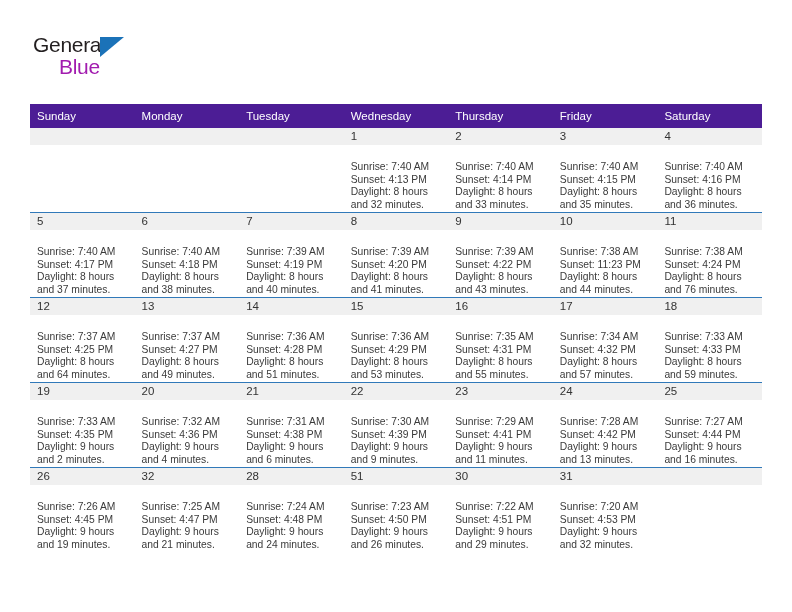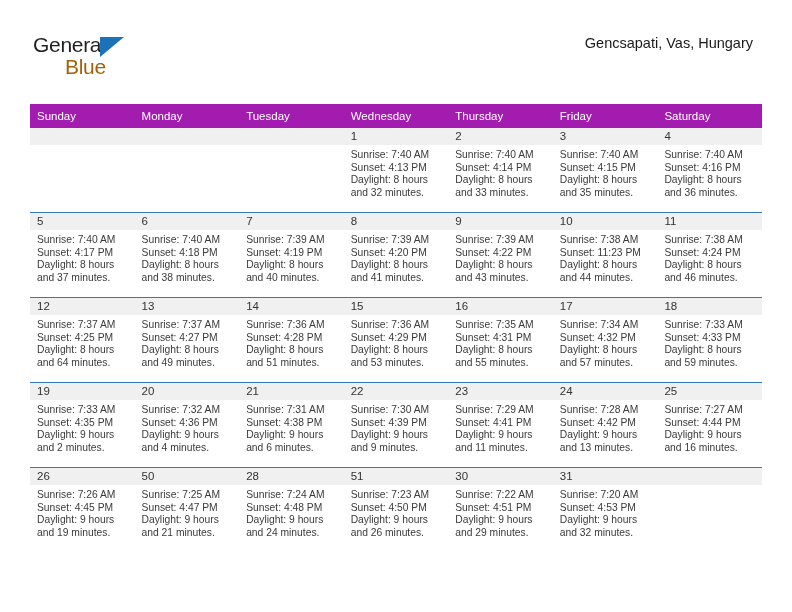--- a/index.html
+++ b/index.html
@@ -52,25 +52,25 @@
     position: absolute;
     left: 67px;
     top: 4px;
     width: 0;
     height: 0;
     border-top: 20px solid #1b72b8;
     border-right: 24px solid transparent;
   }
   .logo-blue {
     position: absolute;
-    left: 32px;
+    left: 26px;
     top: 22px;
     font-size: 21px;
     letter-spacing: -0.3px;
-    color: #a16207;
+    color: #a21caf;
     line-height: 24px;
     white-space: nowrap;
   }
 
   .title-block {
     position: absolute;
     right: 39px;
     top: 28px;
     text-align: right;
   }
@@ -92,21 +92,21 @@
   .calendar {
     position: absolute;
     left: 30px;
     top: 104px;
     width: 732px;
     border-collapse: collapse;
     table-layout: fixed;
   }
 
   .calendar th {
-    background: #a21caf;
+    background: #4c1d95;
     color: #ffffff;
     font-size: 11.5px;
     font-weight: normal;
     text-align: left;
     padding: 5px 0 5px 7px;
     height: 14px;
     vertical-align: middle;
     border: none;
   }
 
@@ -136,21 +136,21 @@
     padding-left: 7px;
     font-size: 11.5px;
     color: #333333;
   }
 
   .daynum.empty {
     color: transparent;
   }
 
   .details {
-    padding: 4px 6px 0 7px;
+    padding: 16px 6px 0 7px;
     font-size: 10.3px;
     line-height: 12.6px;
     color: #3a3a3a;
   }
   .details div {
     white-space: nowrap;
   }
 </style>
 </head>
 <body>
@@ -159,21 +159,20 @@
 
   <div class="header">
 
     <div class="logo">
       <div class="logo-general">General</div>
       <div class="logo-triangle"></div>
       <div class="logo-blue">Blue</div>
     </div>
 
     <div class="title-block">
-      <div class="cal-subtitle">Gencsapati, Vas, Hungary</div>
     </div>
 
   </div>
 
   <table class="calendar">
     <thead>
       <tr id="header-row">
           <th>Sunday</th>
           <th>Monday</th>
           <th>Tuesday</th>
@@ -315,21 +314,21 @@
               </div>
             </div>
           </td>
           <td>
             <div class="cell-inner">
               <div class="daynum">11</div>
               <div class="details">
                 <div>Sunrise: 7:38 AM</div>
                 <div>Sunset: 4:24 PM</div>
                 <div>Daylight: 8 hours</div>
-                <div>and 46 minutes.</div>
+                <div>and 76 minutes.</div>
               </div>
             </div>
           </td>
         </tr>
         <tr class="week-row">
           <td>
             <div class="cell-inner">
               <div class="daynum">12</div>
               <div class="details">
                 <div>Sunrise: 7:37 AM</div>
@@ -492,21 +491,21 @@
               <div class="details">
                 <div>Sunrise: 7:26 AM</div>
                 <div>Sunset: 4:45 PM</div>
                 <div>Daylight: 9 hours</div>
                 <div>and 19 minutes.</div>
               </div>
             </div>
           </td>
           <td>
             <div class="cell-inner">
-              <div class="daynum">50</div>
+              <div class="daynum">32</div>
               <div class="details">
                 <div>Sunrise: 7:25 AM</div>
                 <div>Sunset: 4:47 PM</div>
                 <div>Daylight: 9 hours</div>
                 <div>and 21 minutes.</div>
               </div>
             </div>
           </td>
           <td>
             <div class="cell-inner">

